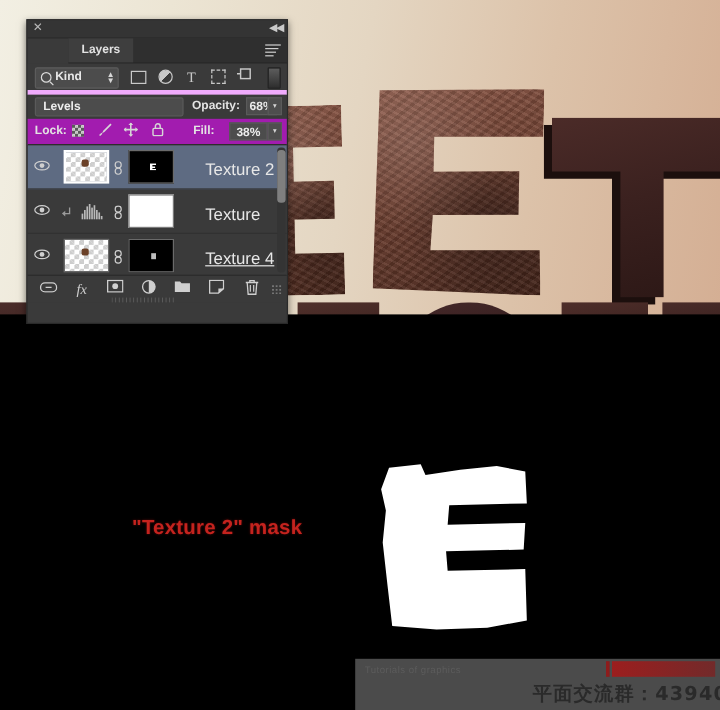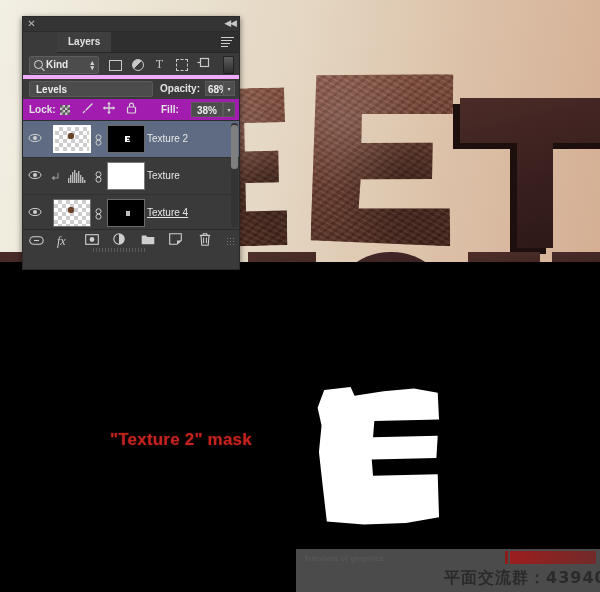--- a/index.html
+++ b/index.html
@@ -427,22 +427,22 @@
     background: #fff;
   }
   .link-icon {
     position: absolute;
     top: 13px;
     width: 7px; height: 11px;
     cursor: pointer;
   }
   .layer-name {
     position: absolute;
-    left: 124px; top: 12px;
-    font-size: 10px;
+    left: 148px; top: 12px;
+    font-size: 14px;
     color: #e7e7e7;
     white-space: nowrap;
   }
   .layer-name.underlined { text-decoration: underline; }
   .clip-arrow {
     position: absolute;
     left: 28px; top: 14px;
     width: 8px; height: 9px;
   }
   .levels-icon {
@@ -471,20 +471,21 @@
     position: relative;
     height: 22px;
     background: #3a3a3a;
     border-top: 1px solid #2c2c2c;
   }
   .bb-btn {
     position: absolute;
     top: 3px;
     width: 22px; height: 17px;
     cursor: pointer;
+    text-align: center;
     line-height: 17px;
     color: #cfcfcf;
     font-size: 11px;
   }
   #bb-link      { left: 6px; }
   #bb-fx        { left: 34px; font-style: italic; font-family: "Liberation Serif", serif; font-size: 12px; }
   #bb-mask      { left: 62px; }
   #bb-adjust    { left: 90px; }
   #bb-group     { left: 118px; }
   #bb-new       { left: 146px; }

